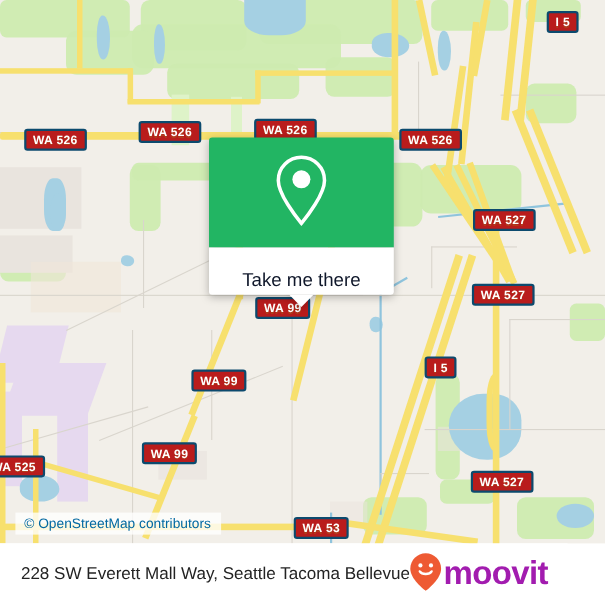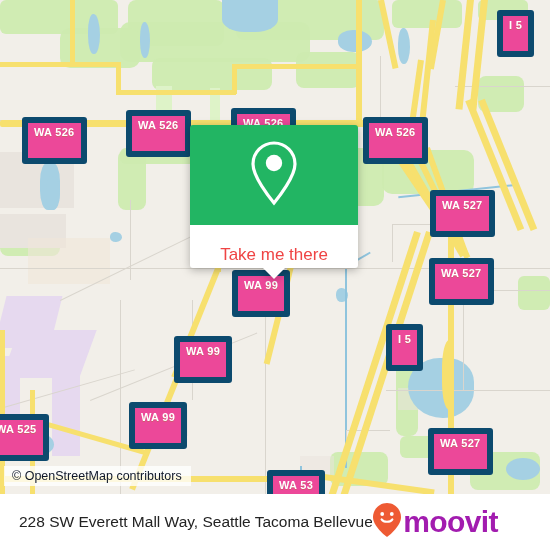--- a/index.html
+++ b/index.html
@@ -34,28 +34,28 @@
   .school { position: absolute; background: #f0e6d8; }
 
   
   .rd { position: absolute; background: #f7e06e; }
   .minor { position: absolute; background: #d9d5cd; }
   .stream { position: absolute; background: #8fc4dd; }
 
   
   .shield {
     position: absolute;
-    background: #ec4899;
-    border: 6px solid #0c4a6e;
+    background: #b91c1c;
+    border: 2px solid #0c4a6e;
     border-radius: 3px;
     color: #ffffff;
     font-weight: bold;
     font-size: 11px;
     line-height: 14px;
-    padding: 2px 6px 19px 6px;
+    padding: 2px 6px 0 6px;
     letter-spacing: .3px;
     white-space: nowrap;
     text-shadow: 0 1px 0 rgba(150,130,30,.35);
     box-sizing: border-box;
   }
 
   
   #popup {
     position: absolute;
     left: 190px; top: 125px;
@@ -70,41 +70,41 @@
   }
   #popup-body {
     height: 43px;
     background: #ffffff;
     border-radius: 0 0 3px 3px;
     display: flex; align-items: center; justify-content: center;
     position: relative;
   }
   #popup-label {
     font-size: 17px;
-    color: #ef4444;
+    color: #0f172a;
     margin-top: 16px;
   }
   #popup-arrow {
     position: absolute;
     left: 50%; bottom: -11px;
     margin-left: -11px;
     width: 0; height: 0;
     border-left: 11px solid transparent;
     border-right: 11px solid transparent;
     border-top: 11px solid #ffffff;
   }
 
   
   #attrib {
     position: absolute;
-    left: 4px; top: 466px;
+    left: 14px; top: 466px;
     padding: 3px 9px 3px 8px;
     background: rgba(255,255,255,.78);
     font-size: 12.5px;
-    color: #0f172a;
+    color: #0369a1;
     white-space: nowrap;
   }
 
   
   #bottombar {
     position: absolute;
     left: 0; top: 494px;
     width: 516px; height: 56px;
     background: #ffffff;
     display: flex;

